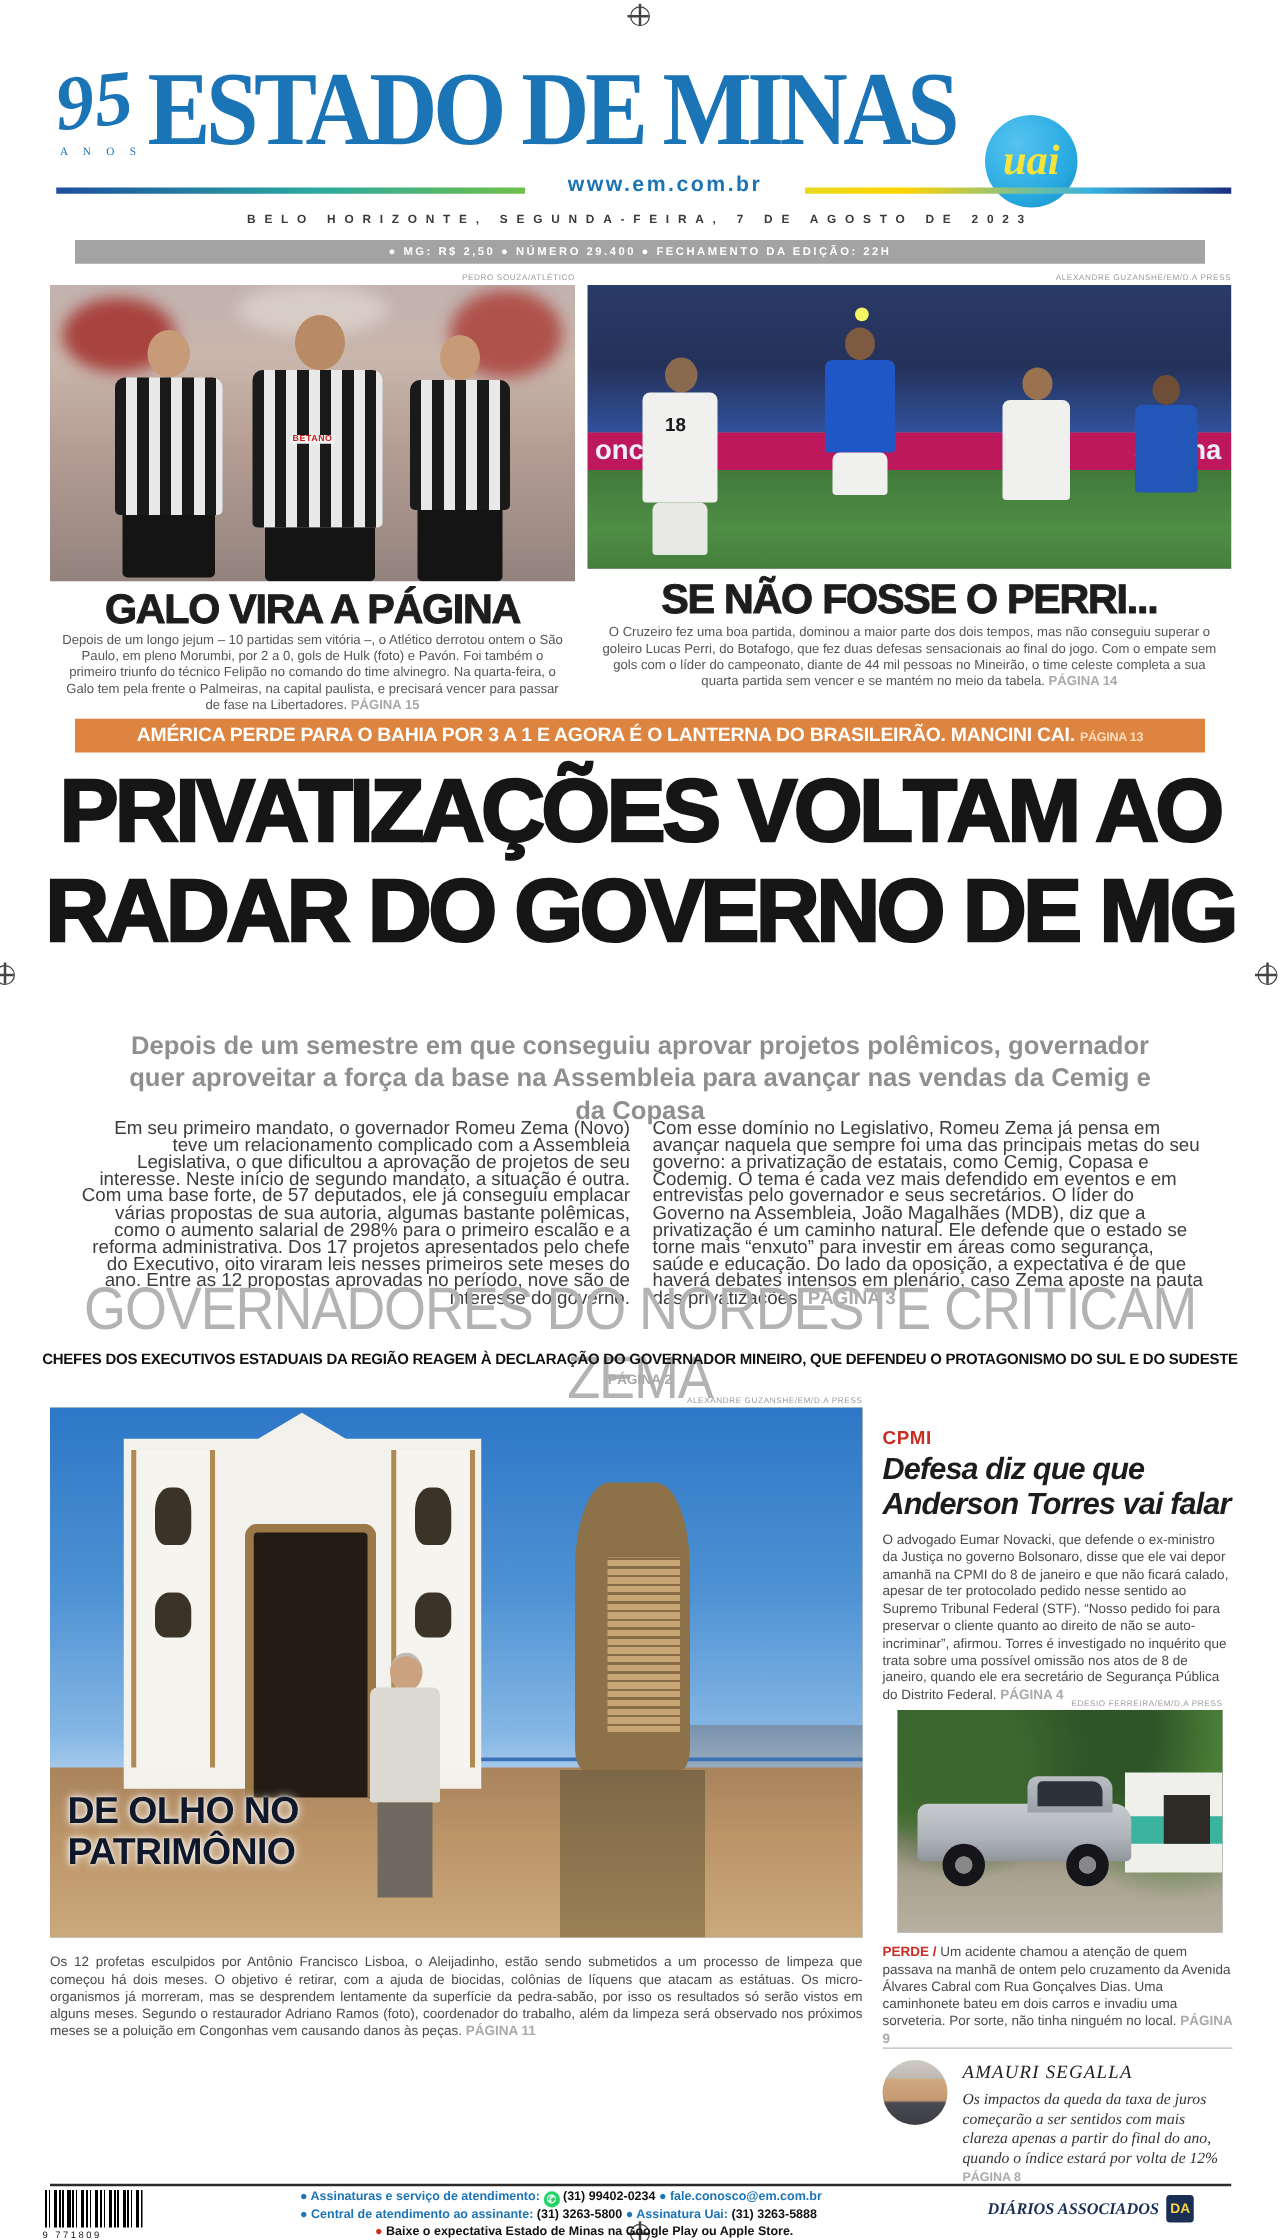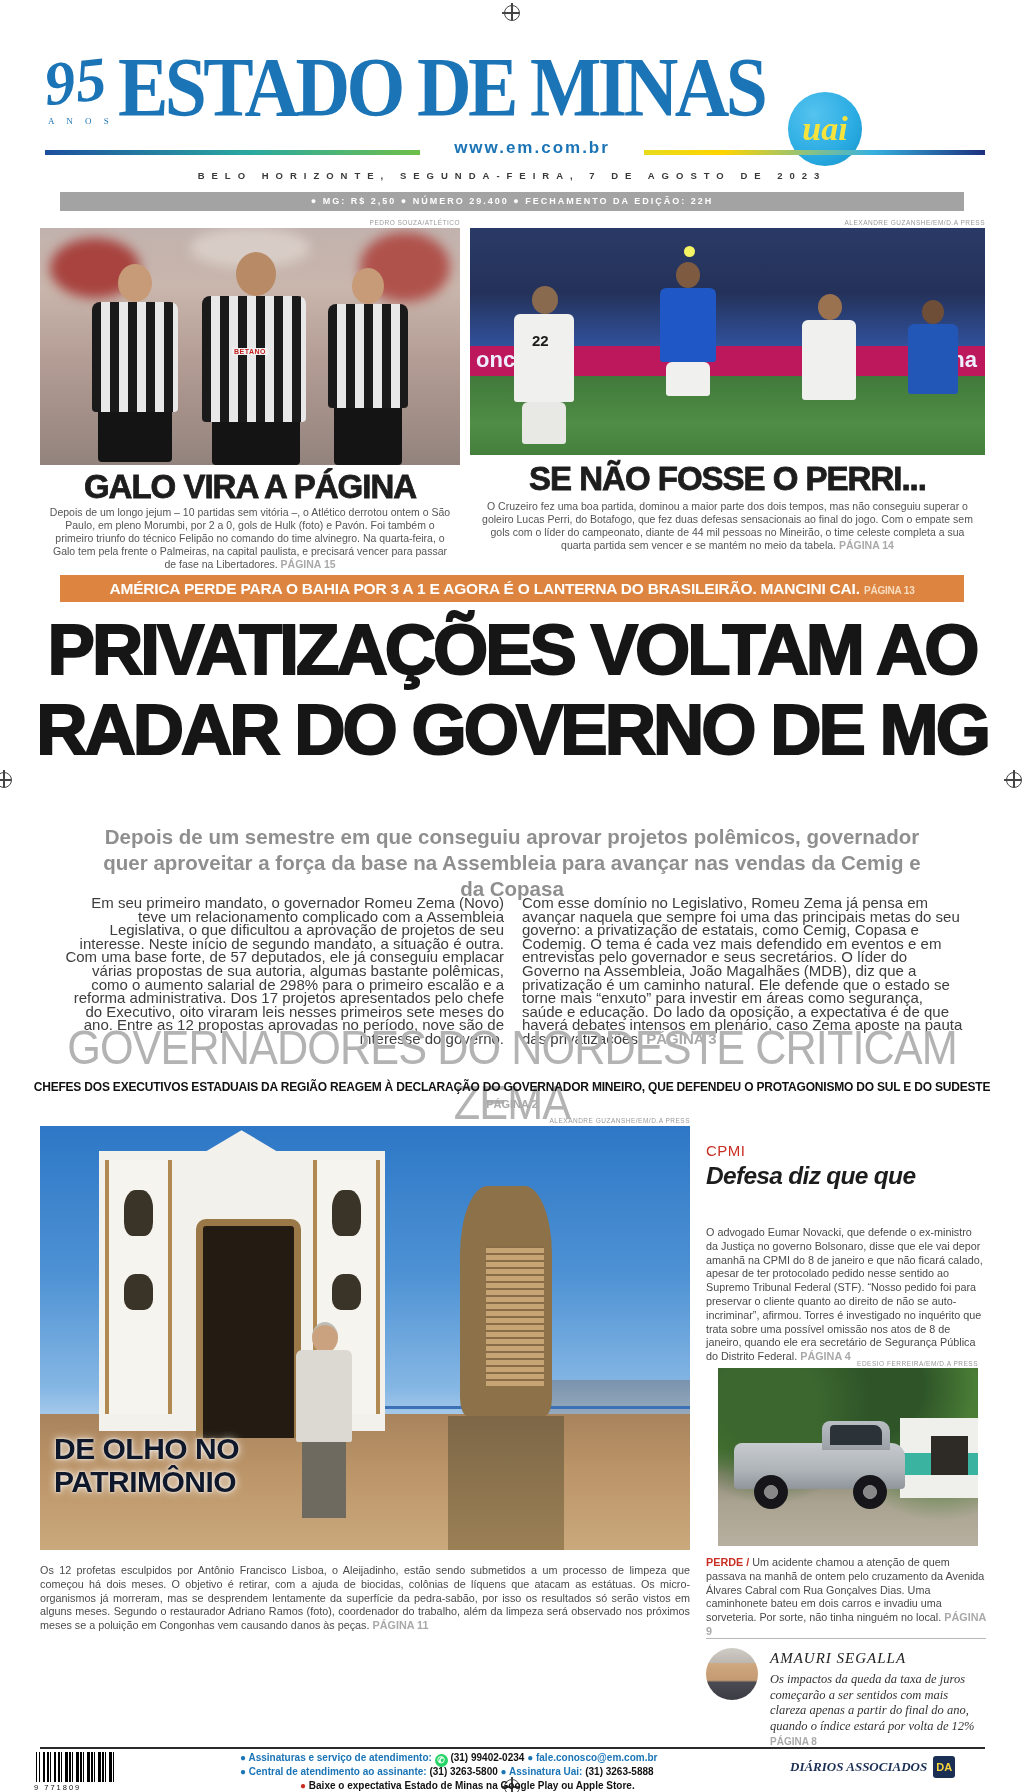--- a/index.html
+++ b/index.html
@@ -95,21 +95,21 @@
   .pc-statue{position:absolute;}
   .pc-stbody{position:absolute;background:#8d7149;border-radius:30% 30% 8% 8%;}
   .pc-tablet{position:absolute;background:#c7a473;background-image:repeating-linear-gradient(180deg,rgba(60,40,20,.45) 0 2px,transparent 2px 7px);}
   .pc-pedestal{position:absolute;background:linear-gradient(180deg,#7d6747,#9b8055);}
   .pc-man-head{position:absolute;border-radius:50%;background:#caa27f;border-top:3px solid #bfbdb8;}
   .pc-man-shirt{position:absolute;background:#dcd9d2;border-radius:6px 6px 2px 2px;}
   .pc-man-pants{position:absolute;background:#6f6a60;}
   .patrimony{font-weight:bold;color:#0f172a;font-size:30px;line-height:33px;letter-spacing:-0.5px;
              text-shadow:0 0 8px rgba(255,255,255,.95),0 0 3px rgba(255,255,255,.9);}
 
-  .cpmi-kicker{color:#c92e23;font-weight:normal;font-size:15px;letter-spacing:0.5px;}
+  .cpmi-kicker{color:#c92e23;font-weight:bold;font-size:15px;letter-spacing:0.5px;}
   .cpmi-head{font-weight:bold;font-size:24.5px;line-height:28px;color:#1c1c1c;letter-spacing:-0.7px;}
   .smallbody{font-size:10.8px;line-height:13.8px;color:#4a4a4a;}
 
   
   .photo-truck{left:718px;top:1368px;width:260px;height:178px;}
   .pt-trees{position:absolute;inset:0;background:
       radial-gradient(circle at 20% 20%,#3c682f 0 18%,transparent 40%),
       radial-gradient(circle at 60% 10%,#2e5428 0 22%,transparent 45%),
       radial-gradient(circle at 85% 25%,#4a7d36 0 20%,transparent 42%),
       linear-gradient(180deg,#355c2c 0%,#48742f 45%,#8e8a76 60%,#a9a290 75%,#b7b0a0 100%);}
@@ -194,21 +194,21 @@
   <div class="photo photo-b">
     <div class="pb-stand"></div>
     <div class="pb-board">
       <span style="position:absolute;left:6px;top:0;">onc</span>
       <span style="position:absolute;right:8px;top:0;">aciona</span>
     </div>
     <div class="pb-pitch"></div>
     <div>
       <div class="phead" style="left:62px;top:58px;width:26px;height:28px;background:#8a6a4e;"></div>
       <div class="wtorso" style="left:44px;top:86px;width:60px;height:88px;"></div>
-      <span class="pb-num" style="left:62px;top:104px;">22</span>
+      <span class="pb-num" style="left:62px;top:104px;">18</span>
       <div class="wtorso" style="left:52px;top:174px;width:44px;height:42px;background:#e8e8e4;"></div>
     </div>
     <div>
       <div class="ball" style="left:214px;top:18px;"></div>
       <div class="phead" style="left:206px;top:34px;width:24px;height:26px;background:#7e5b40;"></div>
       <div class="btorso" style="left:190px;top:60px;width:56px;height:74px;"></div>
       <div class="wtorso" style="left:196px;top:134px;width:44px;height:34px;"></div>
     </div>
     <div>
       <div class="phead" style="left:348px;top:66px;width:24px;height:26px;background:#9a7250;"></div>
@@ -281,20 +281,21 @@
     </div>
   </div>
 
   <div class="abs smallbody" style="left:40px;top:1564px;width:650px;text-align:justify;">
     <span>Os 12 profetas esculpidos por Antônio Francisco Lisboa, o Aleijadinho, estão sendo submetidos a um processo de limpeza que começou há dois meses. O objetivo é retirar, com a ajuda de biocidas, colônias de líquens que atacam as estátuas. Os micro-organismos já morreram, mas se desprendem lentamente da superfície da pedra-sabão, por isso os resultados só serão vistos em alguns meses. Segundo o restaurador Adriano Ramos (foto), coordenador do trabalho, além da limpeza será observado nos próximos meses se a poluição em Congonhas vem causando danos às peças. </span><span class="pageref">PÁGINA 11</span>
   </div>
 
   <div class="abs cpmi-kicker" style="left:706px;top:1142px;">CPMI</div>
   <div class="abs cpmi-head" style="left:706px;top:1162px;width:282px;font-style:italic;">
     <div>Defesa diz que que</div>
+    <div>Anderson Torres vai falar</div>
   </div>
   <div class="abs smallbody" style="left:706px;top:1226px;width:280px;">
     <span>O advogado Eumar Novacki, que defende o ex-ministro da Justiça no governo Bolsonaro, disse que ele vai depor amanhã na CPMI do 8 de janeiro e que não ficará calado, apesar de ter protocolado pedido nesse sentido ao Supremo Tribunal Federal (STF). “Nosso pedido foi para preservar o cliente quanto ao direito de não se auto-incriminar”, afirmou. Torres é investigado no inquérito que trata sobre uma possível omissão nos atos de 8 de janeiro, quando ele era secretário de Segurança Pública do Distrito Federal. </span><span class="pageref">PÁGINA 4</span>
   </div>
 
   <div class="abs credit rt" style="left:718px;top:1360px;width:260px;">EDESIO FERREIRA/EM/D.A PRESS</div>
   <div class="photo photo-truck">
     <div class="pt-trees"></div>
     <div class="pt-bldg"></div>
     <div class="pt-teal"></div>

